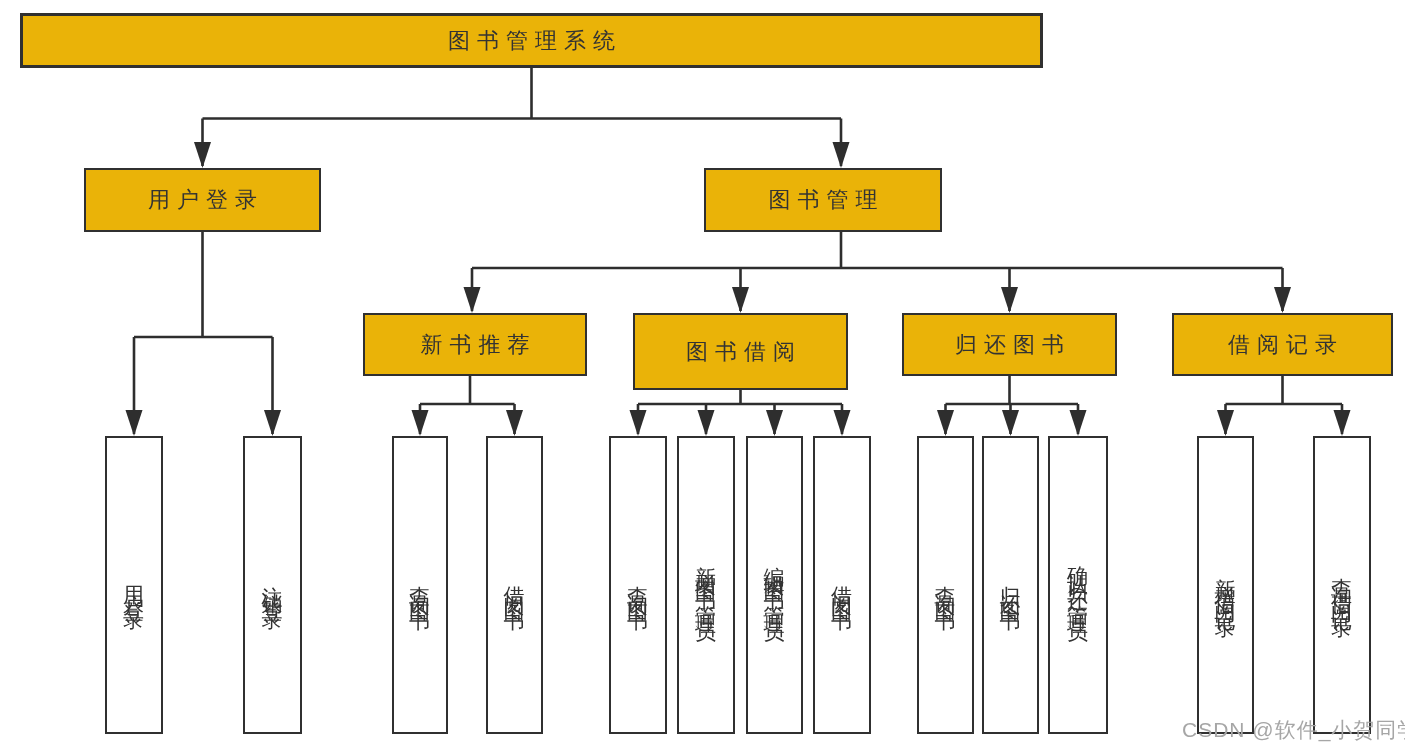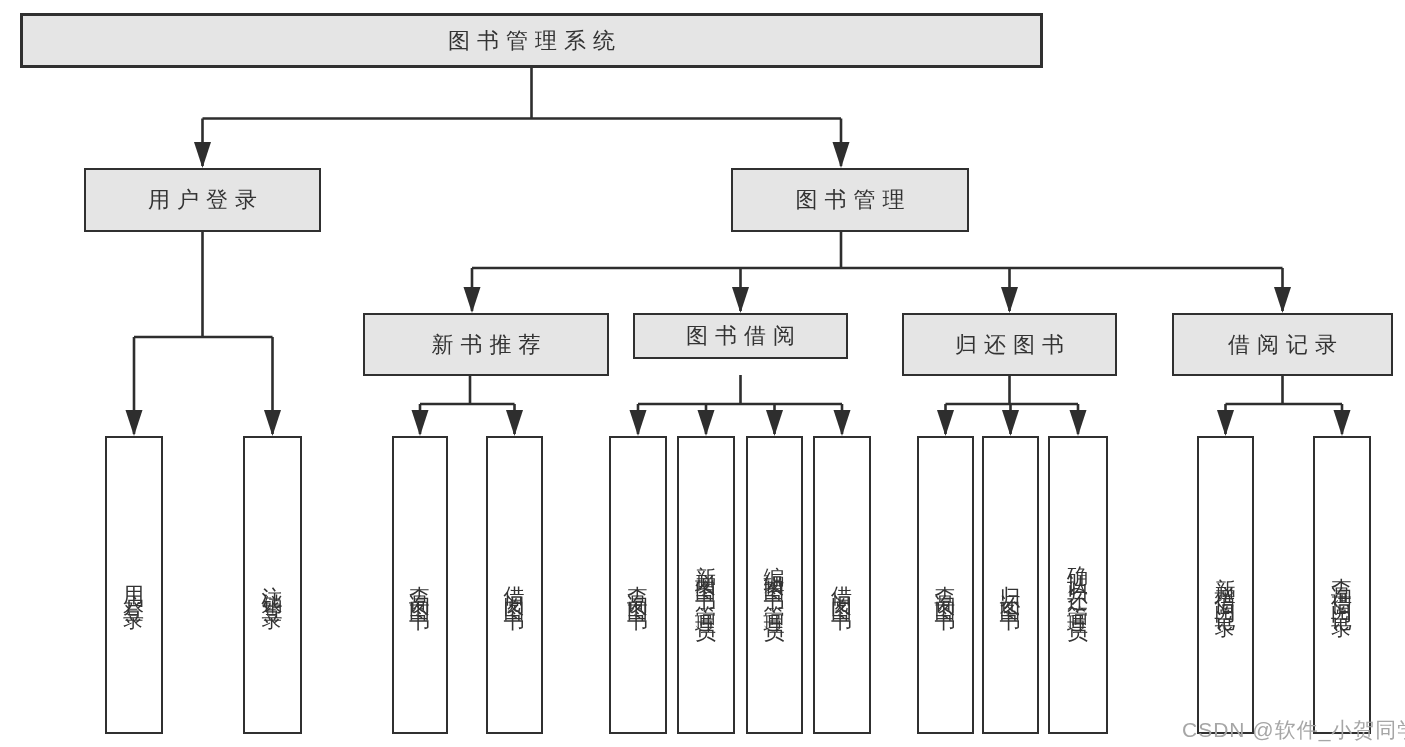--- a/index.html
+++ b/index.html
@@ -19,21 +19,21 @@
   .connector-svg {
     position: absolute;
     left: 0;
     top: 0;
     width: 1405px;
     height: 747px;
   }
   .box {
     position: absolute;
     box-sizing: border-box;
-    background: #e5e5e5;
+    background: #eab308;
     border: 2.5px solid #303030;
     display: flex;
     align-items: center;
     justify-content: center;
     font-size: 22px;
     letter-spacing: 7px;
     text-indent: 7px;
     white-space: nowrap;
   }
   .box.root {
@@ -101,24 +101,24 @@
       <polygon points="1002,410 1019,410 1010.5,436"></polygon>
       <polygon points="1069.5,410 1086.5,410 1078,436"></polygon>
       <polygon points="1217,410 1234,410 1225.5,436"></polygon>
       <polygon points="1333.5,410 1350.5,410 1342,436"></polygon>
     </g>
   </svg>
 
   <div class="box root" style="left:20px; top:13px; width:1023px; height:55px;">图书管理系统</div>
 
   <div class="box" style="left:84px; top:168px; width:237px; height:64px;">用户登录</div>
-  <div class="box" style="left:731px; top:168px; width:238px; height:64px;">图书管理</div>
+  <div class="box" style="left:704px; top:168px; width:238px; height:64px;">图书管理</div>
 
-  <div class="box" style="left:363px; top:313px; width:246px; height:63px;">新书推荐</div>
-  <div class="box" style="left:633px; top:313px; width:215px; height:46px;">图书借阅</div>
+  <div class="box" style="left:363px; top:313px; width:224px; height:63px;">新书推荐</div>
+  <div class="box" style="left:633px; top:313px; width:215px; height:77px;">图书借阅</div>
   <div class="box" style="left:902px; top:313px; width:215px; height:63px;">归还图书</div>
   <div class="box" style="left:1172px; top:313px; width:221px; height:63px;">借阅记录</div>
 
   <div class="vbox" style="left:105px; width:58px;">
     <span>用户登录</span>
   </div>
   <div class="vbox" style="left:243px; width:59px;">
     <span>注销登录</span>
   </div>
 

